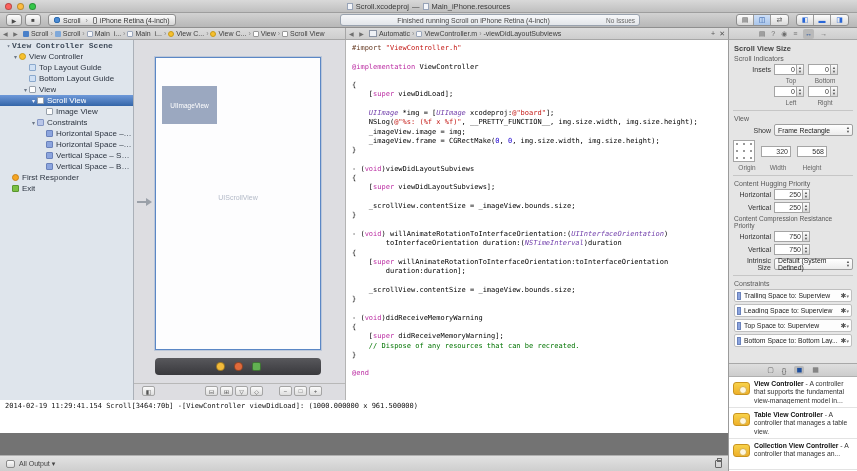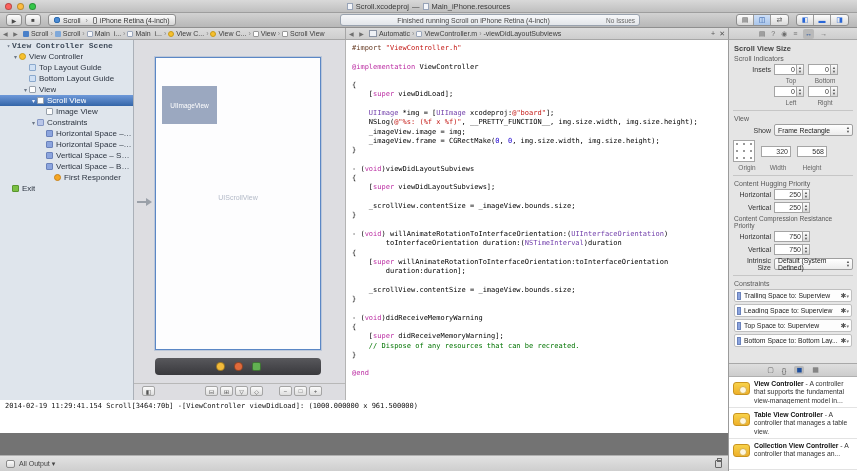--- a/index.html
+++ b/index.html
@@ -104,21 +104,21 @@
          height:10px; min-width:13px; display:flex; align-items:center; justify-content:center; margin:0 1px; font-size:6px; }
   .ibt-group { display:flex; }
   #ibt-left{ margin-left:8px; } #ibt-center{ margin-left:48px; } #ibt-right{ margin-left:14px; }
 
   
   #editor { position:absolute; left:345px; top:40px; width:383px; height:370px; background:#fff;
             border-left:1px solid #b4b4b4; overflow:hidden; padding:4px 0 0 6px; }
   .code-line { font-family:"DejaVu Sans Mono", monospace; font-size:7px; line-height:9.3px;
                min-height:9.3px; white-space:pre; }
   .tok-pp{color:#643820;} .tok-kw{color:#bb2ca2;} .tok-str{color:#c41a16;} .tok-num{color:#1c00cf;}
-  .tok-com{color:#007400;} .tok-typ{color:#703daa;} .tok-pl{color:#000;}
+  .tok-com{color:#007400;} .tok-typ{color:#703daa;font-style:italic;} .tok-pl{color:#000;}
 
   
   #debugbar { position:absolute; left:0; top:410px; width:728px; height:12px;
               background:linear-gradient(#dadada,#c6c6c6); border-top:1px solid #9f9f9f;
               display:flex; align-items:center; gap:5px; padding-left:8px; font-size:7px; color:#4f4f4f; }
   .dbg-ic { font-size:7px; color:#555; }
   #console { position:absolute; left:0; top:400px; width:728px; height:33px; background:#fff; overflow:hidden;
              padding:2px 0 0 5px; }
   #console .cline { font-family:"DejaVu Sans Mono", monospace; font-size:7px; color:#111; white-space:pre; }
   #consolebar { position:absolute; left:0; top:455px; width:728px; height:16px;
@@ -356,21 +356,21 @@
       <span class="o-label">Horizontal Space – Scr...</span>
     </div>
     <div class="o-row" style="padding-left:46px;">
       <span class="o-ic ic-constraint"></span>
       <span class="o-label">Vertical Space – Scroll...</span>
     </div>
     <div class="o-row" style="padding-left:46px;">
       <span class="o-ic ic-constraint"></span>
       <span class="o-label">Vertical Space – Botto...</span>
     </div>
-    <div class="o-row" style="padding-left:12px;margin-left:42px;">
+    <div class="o-row" style="padding-left:12px;">
       <span class="o-ic ic-fr"></span>
       <span class="o-label">First Responder</span>
     </div>
     <div class="o-row" style="padding-left:12px;">
       <span class="o-ic ic-exit"></span>
       <span class="o-label">Exit</span>
     </div>
   </div>
 
   <div id="canvas">

